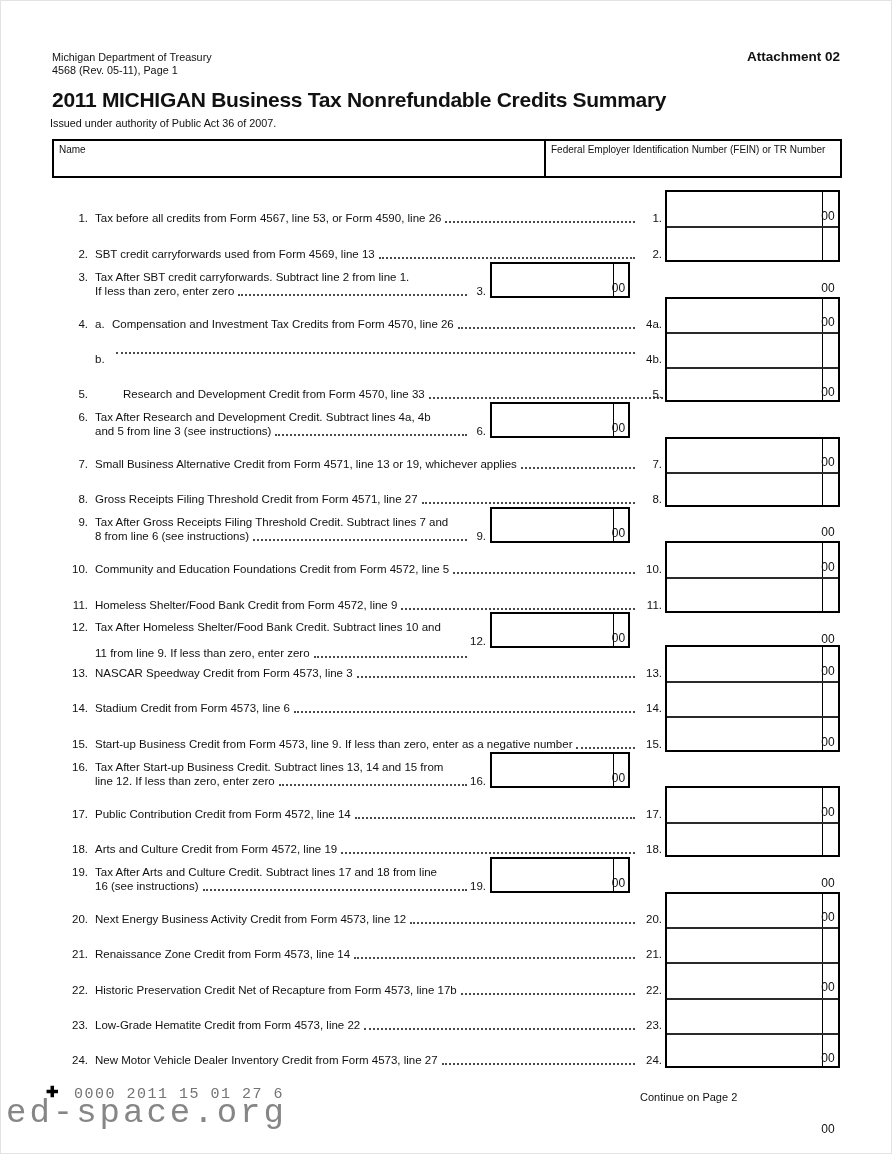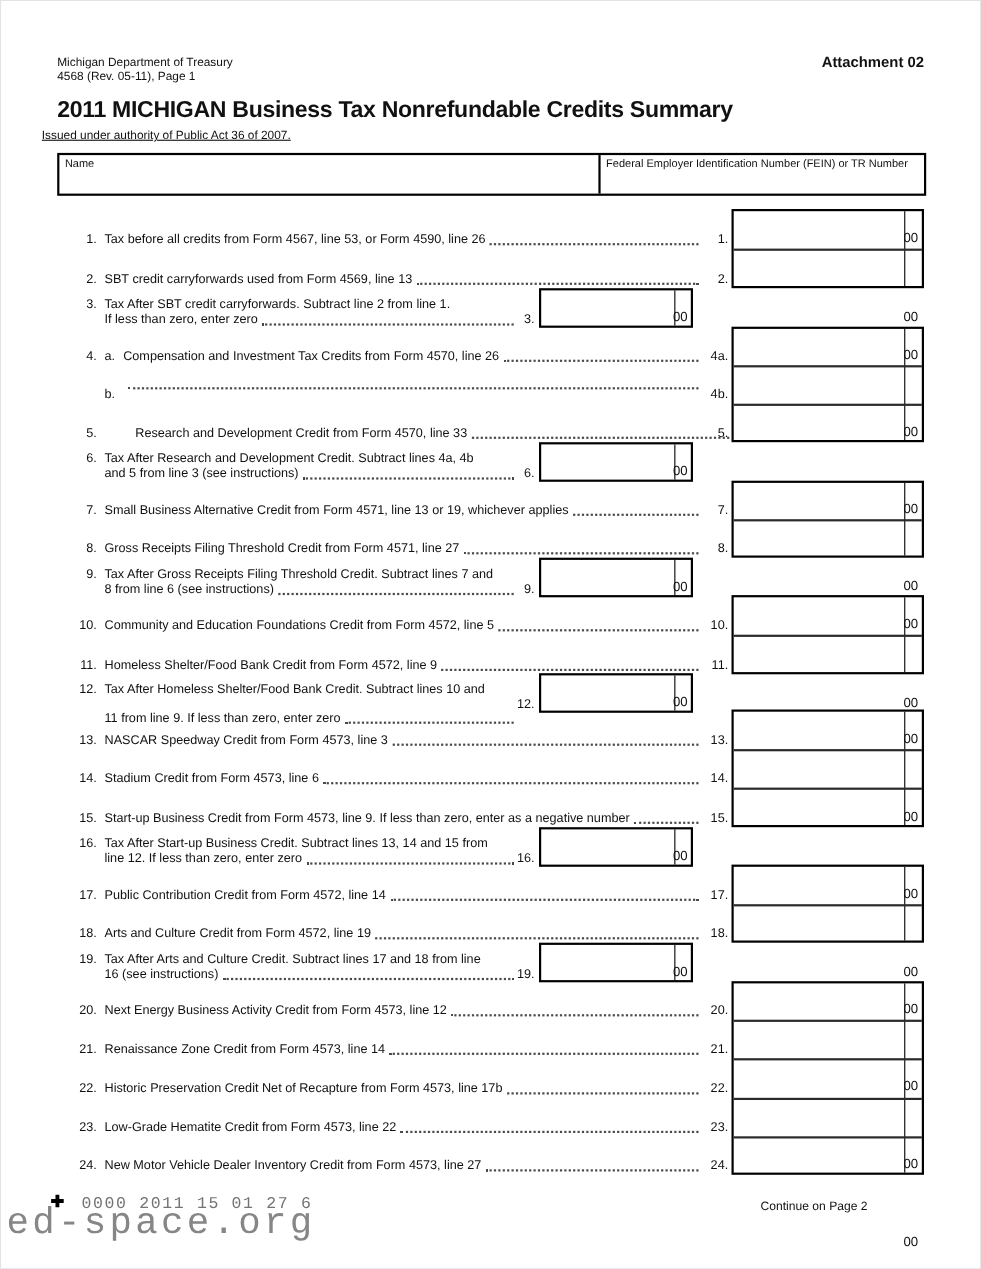--- a/index.html
+++ b/index.html
@@ -25,32 +25,32 @@
   .box-group{position:absolute;border:2px solid #000;background:#fff;box-sizing:border-box;}
   .row-divider{position:absolute;left:0;right:0;height:0;border-top:2px solid #2a2a2a;}
   .cents-divider{position:absolute;top:0;bottom:0;width:0;border-left:1.5px solid #000;}
   .cents{position:absolute;font-size:12px;line-height:13px;text-align:center;}
   .flexline{display:flex;align-items:flex-end;}
   .flexline .txt{white-space:nowrap;}
   .leader{flex:1 1 auto;height:0;border-bottom:2px dotted #4a4a4a;margin:0 3px 2px 4px;align-self:flex-end;min-width:6px;}
   .footer-code{font-family:"Liberation Mono", monospace;font-size:15px;letter-spacing:1.5px;color:#737373;white-space:nowrap;text-align:right;}
   .watermark{font-family:"Liberation Mono", monospace;font-size:34px;letter-spacing:3px;color:#868686;white-space:nowrap;}
   .reg-mark{font-size:15px;font-weight:bold;color:#000;}
-  .continue{font-size:11px;text-align:center;}
+  .continue{font-size:11px;text-align:left;}
 </style>
 </head>
 <body>
 
 <div id="page">
 
   <div class="abs small" style="left:52px;top:51px;">Michigan Department of Treasury</div>
   <div class="abs small" style="left:52px;top:64px;">4568 (Rev. 05-11), Page 1</div>
   <div class="abs attachment" style="left:640px;top:49px;width:200px;">Attachment 02</div>
   <div class="abs title" style="left:52px;top:88px;">2011 MICHIGAN Business Tax Nonrefundable Credits Summary</div>
-  <div class="abs small" style="left:38px;top:117px;text-decoration:underline;">Issued under authority of Public Act 36 of 2007.</div>
+  <div class="abs small" style="left:50px;top:117px;">Issued under authority of Public Act 36 of 2007.</div>
 
   <div class="abs name-table" style="left:52px;top:139px;width:786px;height:35px;">
     <div class="abs" style="left:0;top:0;width:490px;height:100%;">
       <span class="cell-label">Name</span>
     </div>
     <div class="name-divider" style="left:490px;"></div>
     <div class="abs" style="left:492px;top:0;right:0;height:100%;">
       <span class="cell-label">Federal Employer Identification Number (FEIN) or TR Number</span>
     </div>
   </div>

